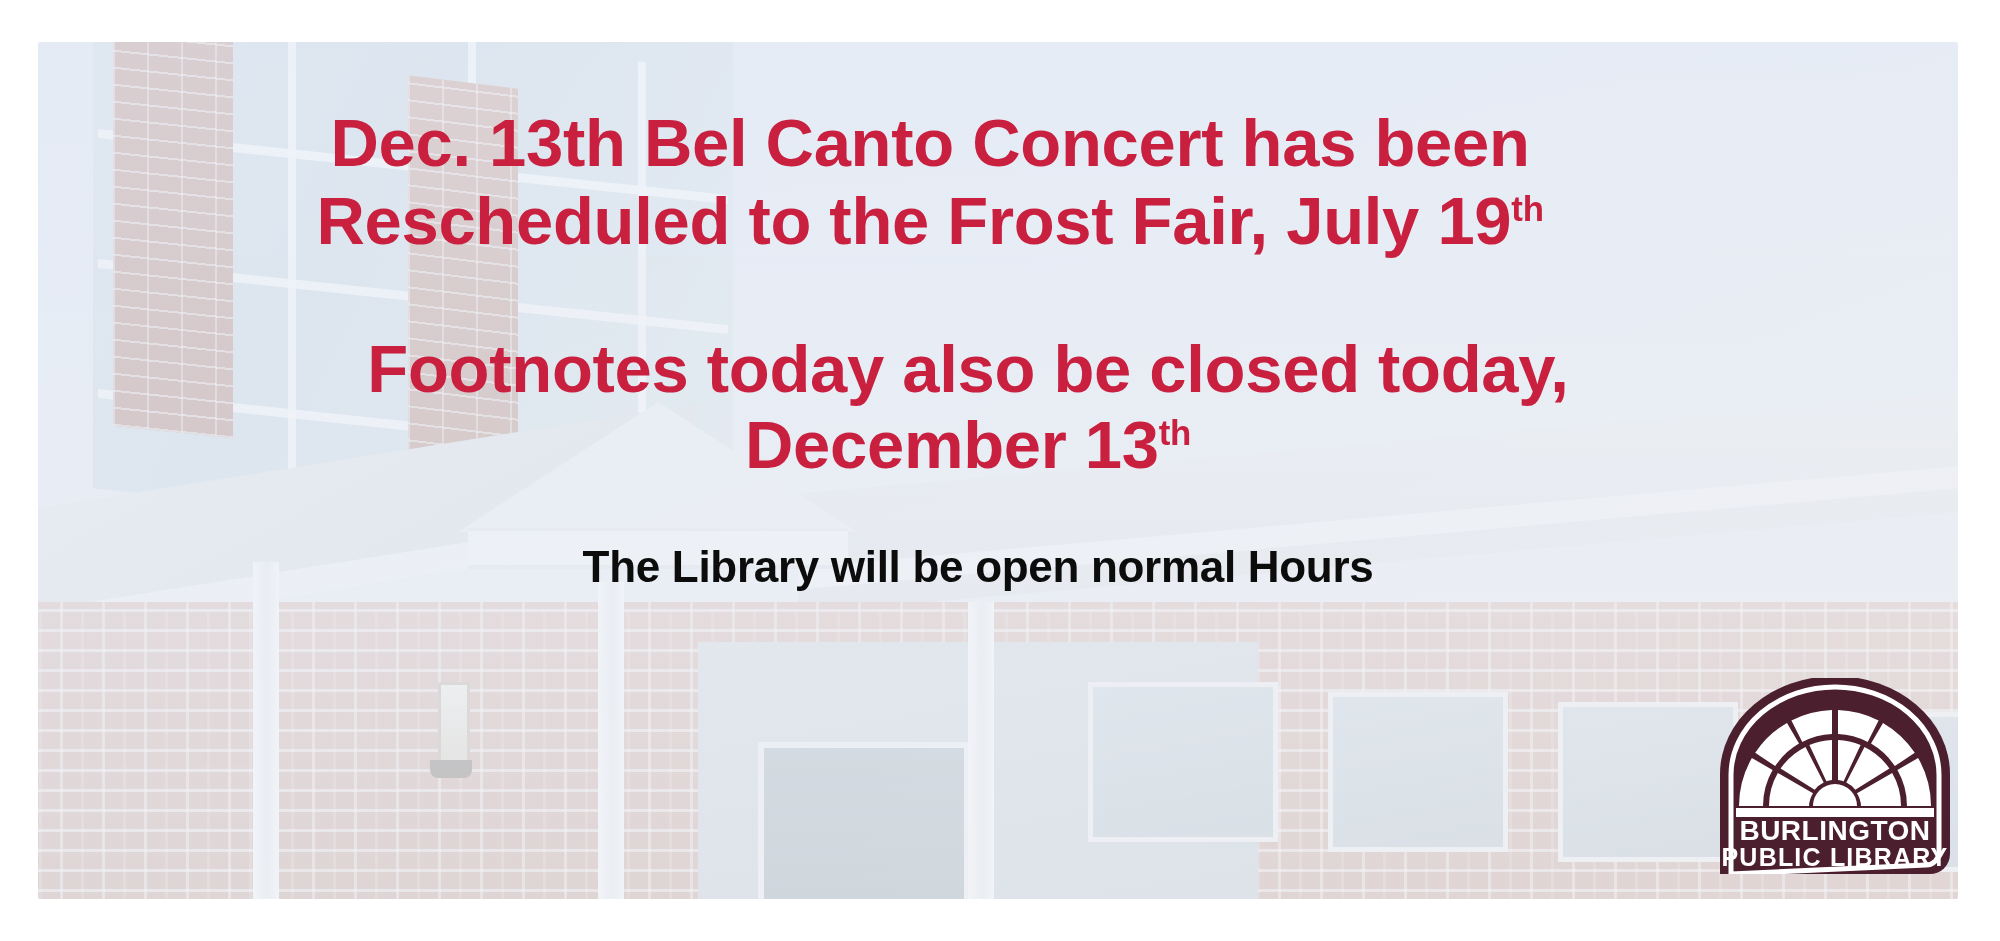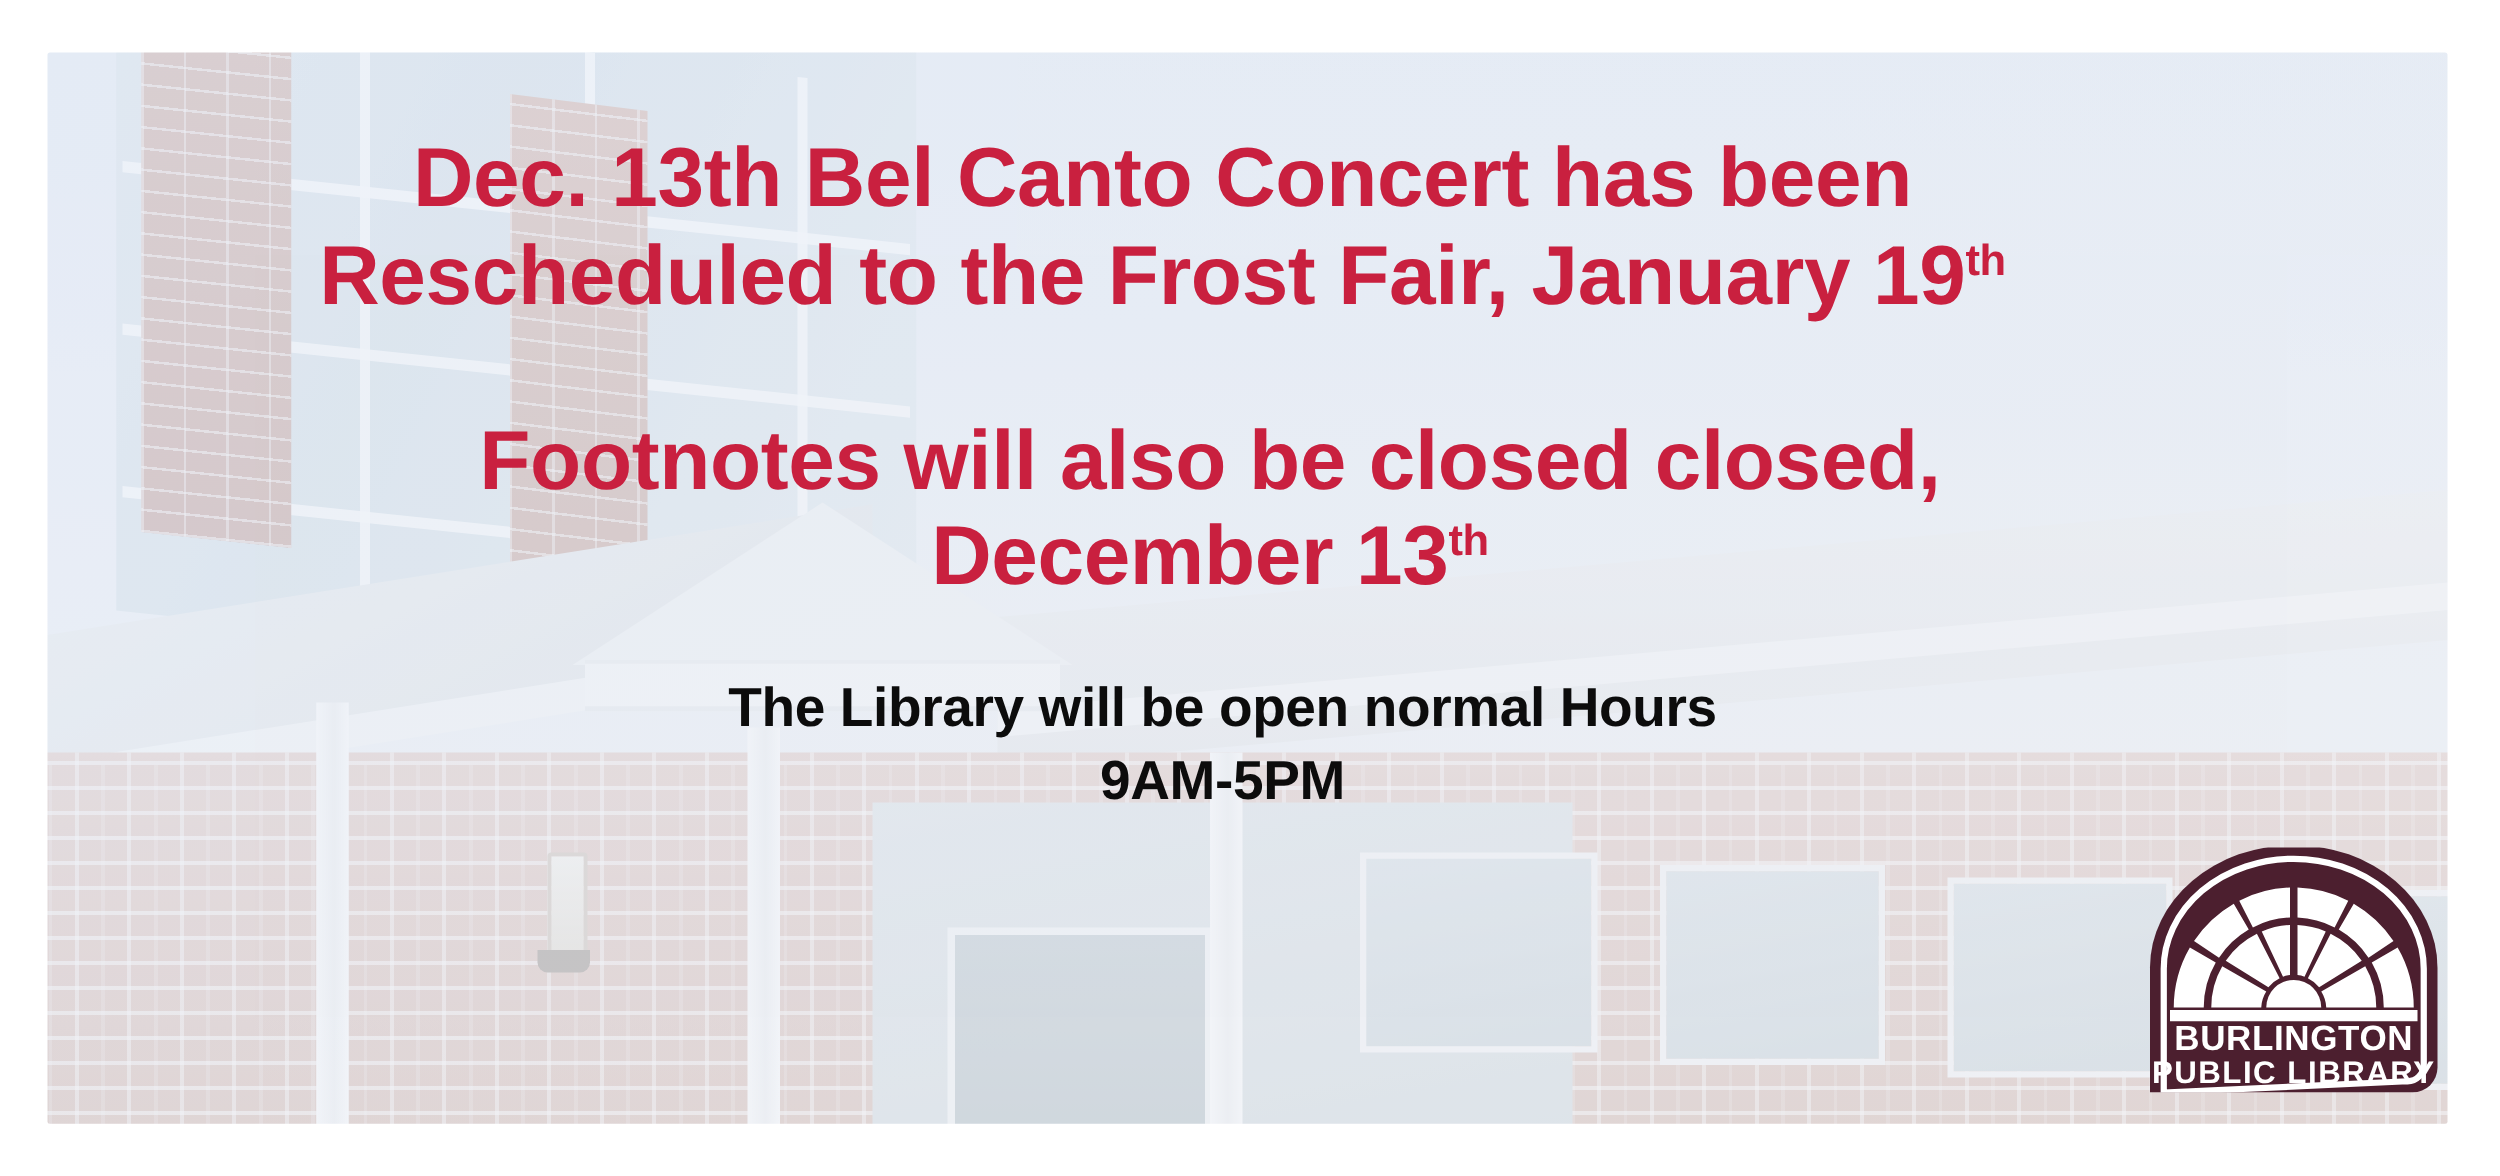--- a/index.html
+++ b/index.html
@@ -240,32 +240,31 @@
 
     <div class="ph lamp"></div>
     <div class="ph lamp-cap"></div>
   </div>
 
   <div id="content">
 
     <div class="line red" id="l1">Dec. 13th Bel Canto Concert has been</div>
 
     <div class="line red" id="l2">
-      <span>Rescheduled to the Frost Fair, January 19</span><sup>th</sup>
+      <span>Rescheduled to the Frost Fair, July 19</span><sup>th</sup>
     </div>
 
-    <div class="line red" id="l3">Footnotes will also be closed closed,</div>
+    <div class="line red" id="l3">Footnotes today also be closed today,</div>
 
     <div class="line red" id="l4">
       <span>December 13</span><sup>th</sup>
     </div>
 
     <div class="line blk" id="l5">The Library will be open normal Hours</div>
 
-    <div class="line blk" id="l6">9AM-5PM</div>
   </div>
 
   <div id="logo">
     <svg viewBox="0 0 262 196" xmlns="http://www.w3.org/2000/svg" role="img">
 
       <path d="M16 196 V96 A115 98 0 0 1 246 96 V176 a20 20 0 0 1 -20 20 Z" fill="#4c1f2f"></path>
 
       <path d="M27 196 V97 A104 88 0 0 1 235 97 V174 a13 13 0 0 1 -13 13 Z" fill="none" stroke="#ffffff" stroke-width="5"></path>
 
       <g transform="translate(131,128)">

